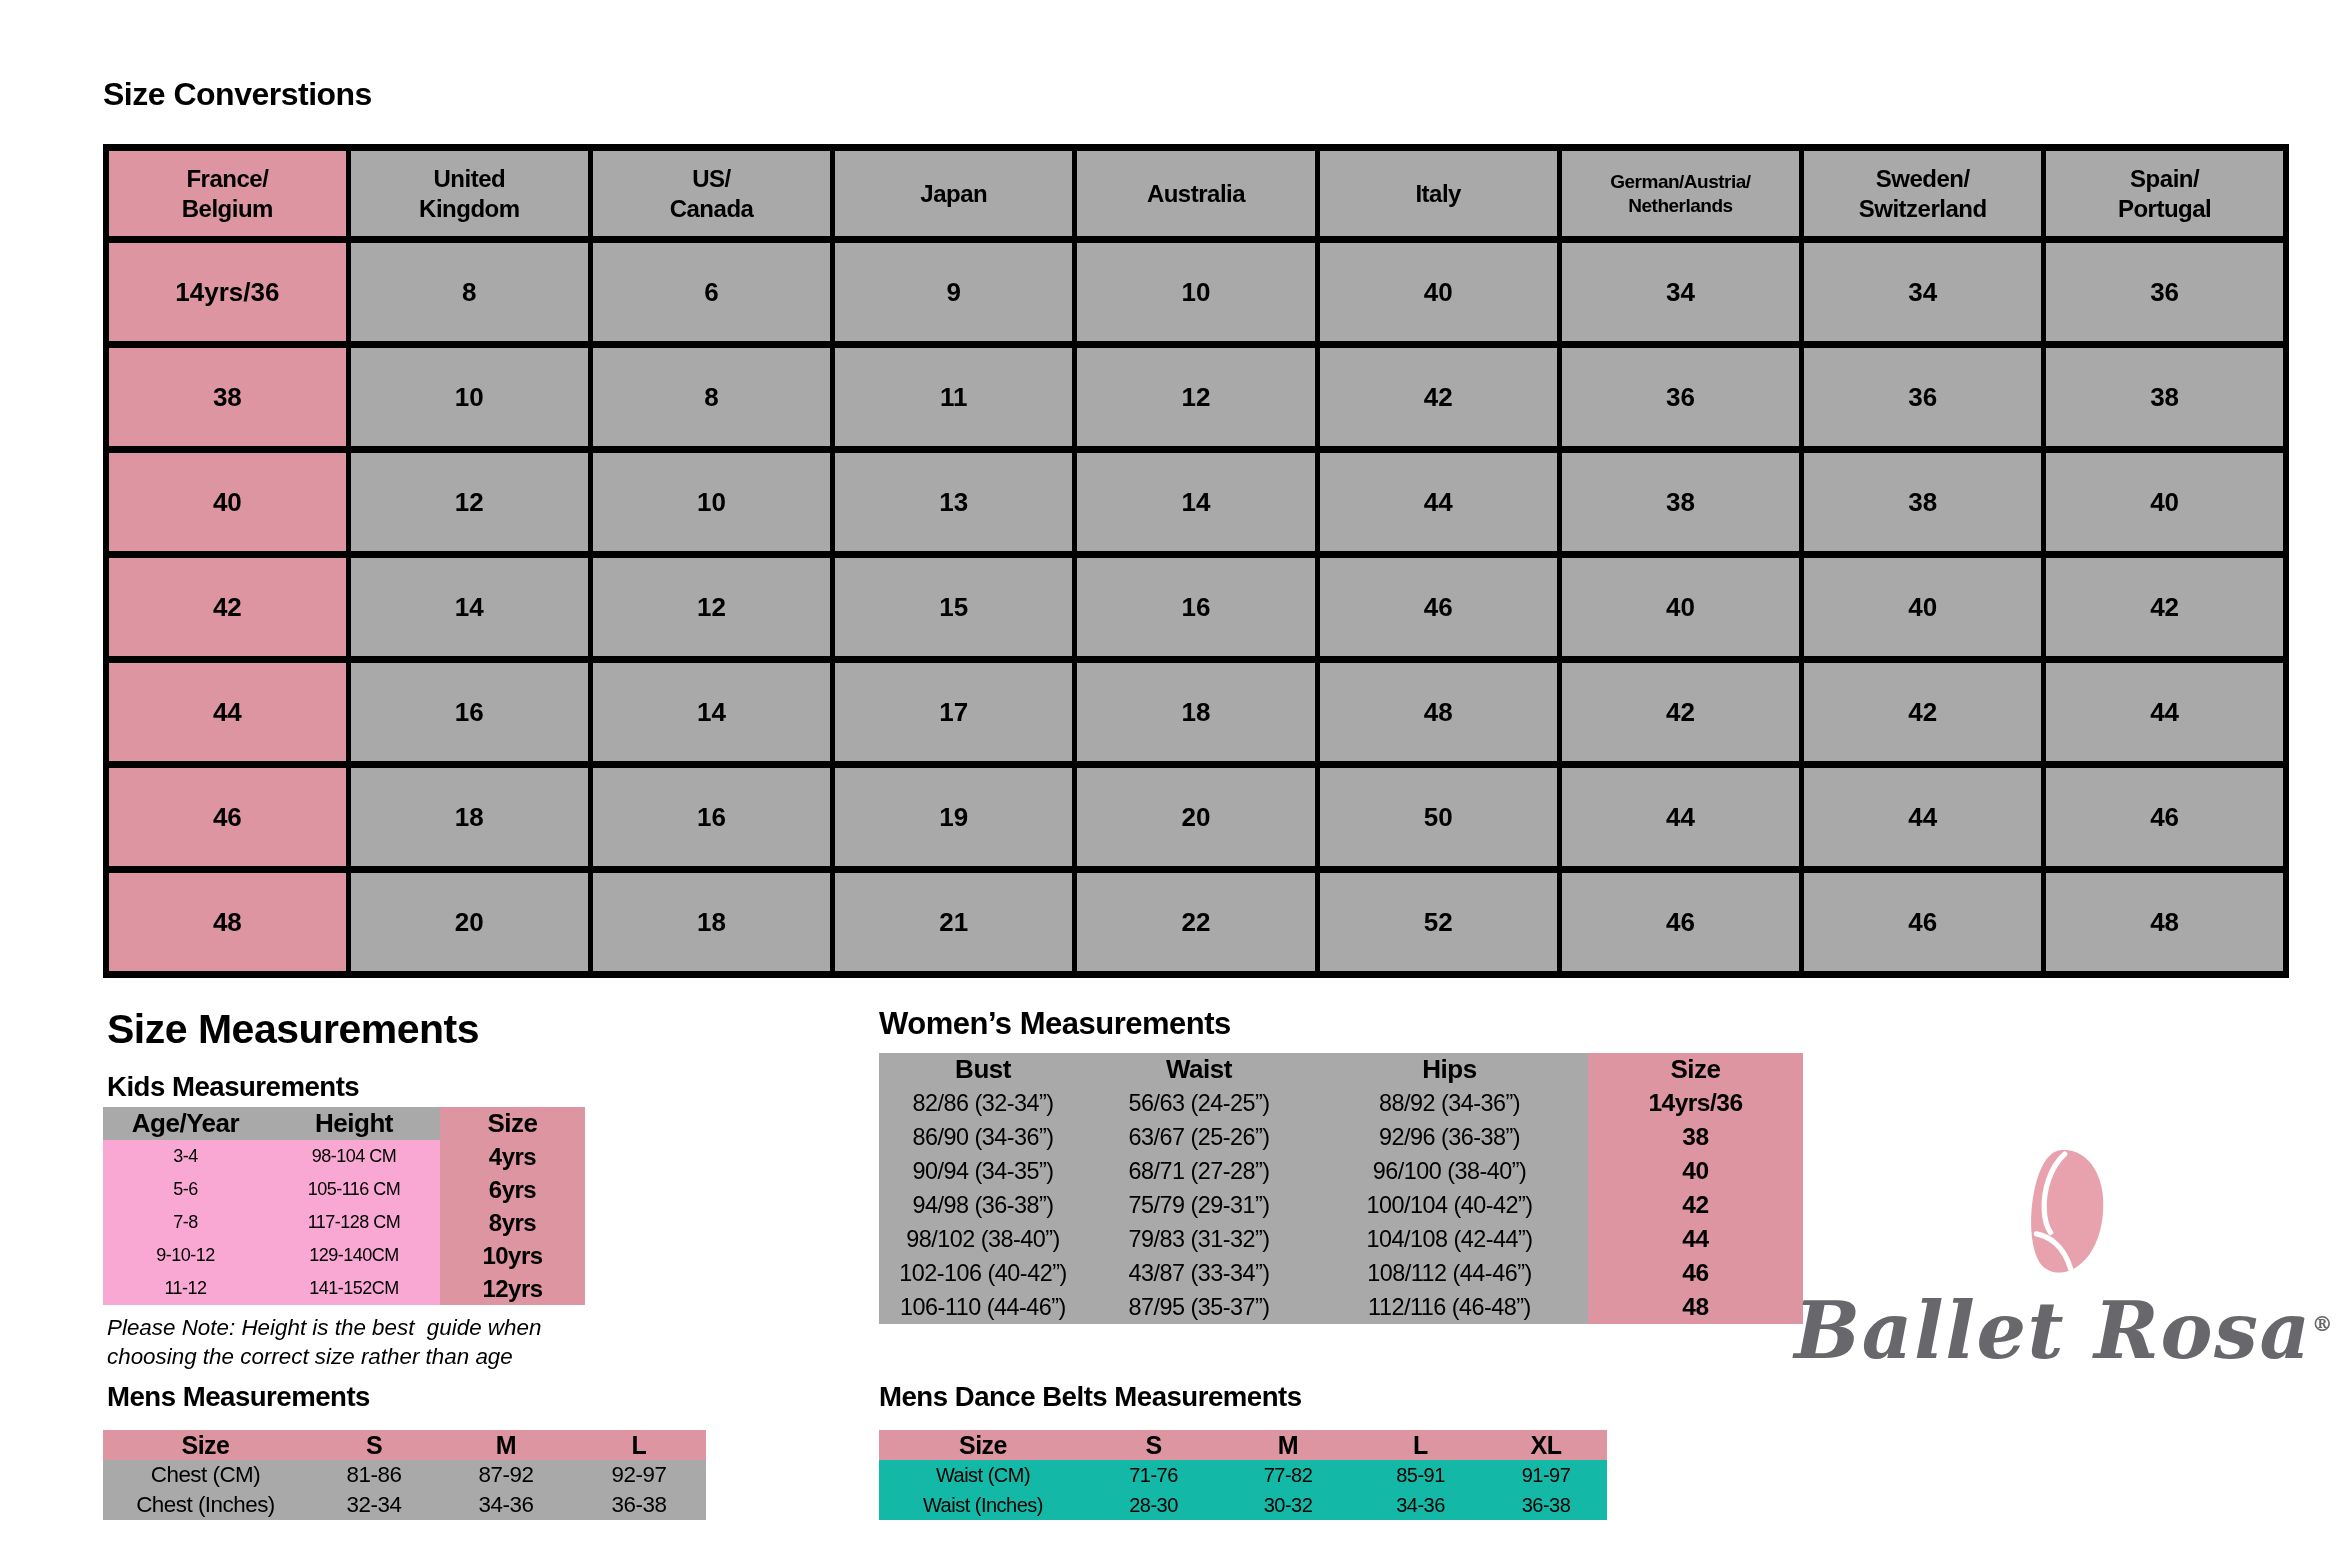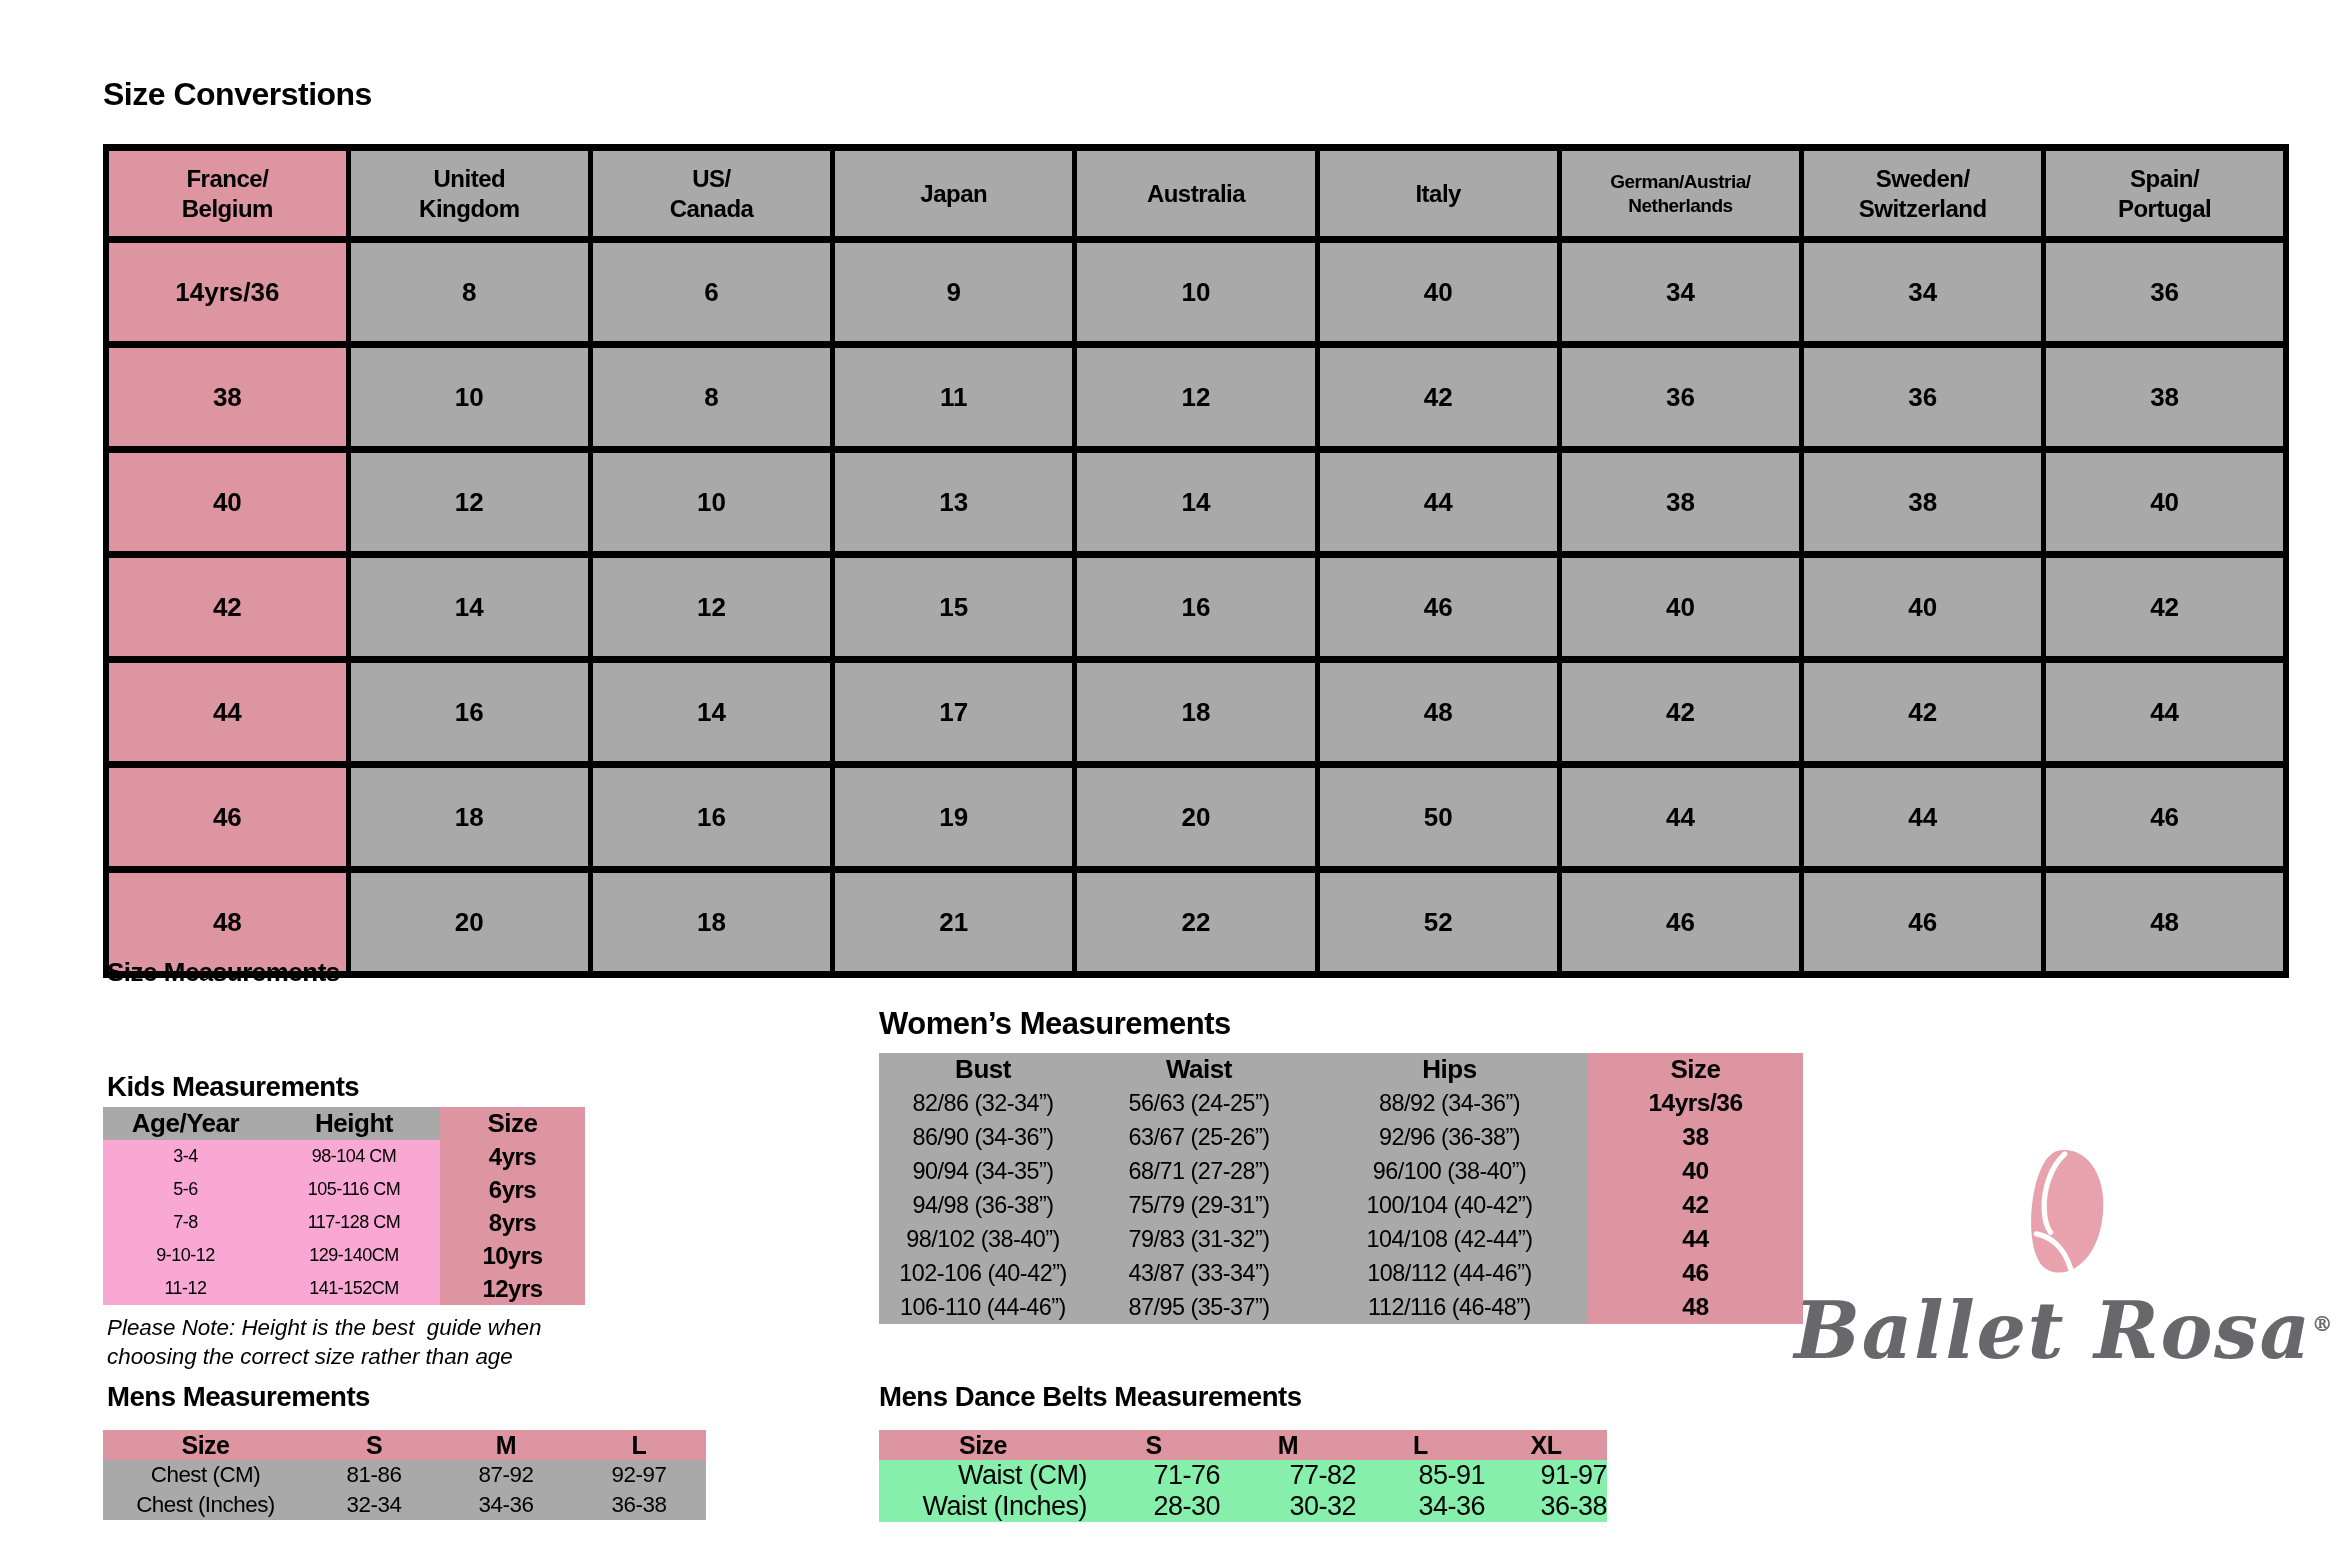--- a/index.html
+++ b/index.html
@@ -5,21 +5,21 @@
 <style>
   html,body { margin:0; padding:0; }
   body {
     width:2342px; height:1561px; background:#ffffff; position:relative;
     font-family:"Liberation Sans", sans-serif; color:#000;
   }
   .abs { position:absolute; margin:8px; }
 
   
   #main-title       { left:95px;  top:68px;  font-size:32px;  font-weight:bold; letter-spacing:-0.5px; }
-  #size-meas-title  { left:99px;  top:949px; font-size:26px;  font-weight:bold; letter-spacing:-0.5px; }
+  #size-meas-title  { left:99px;  top:998px; font-size:41px;  font-weight:bold; letter-spacing:-0.5px; }
   #womens-title     { left:871px; top:998px; font-size:31px;  font-weight:bold; letter-spacing:-0.5px; }
   #kids-title       { left:99px;  top:1063px; font-size:27.6px;  font-weight:bold; letter-spacing:-0.5px; }
   #mens-title       { left:99px;  top:1373px; font-size:27.6px;  font-weight:bold; letter-spacing:-0.5px; }
   #belts-title      { left:871px; top:1373px; font-size:27.6px;  font-weight:bold; letter-spacing:-0.5px; }
   #note             { left:99px;  top:1305px; font-size:22.4px;  font-style:italic; line-height:1.30;
                       white-space:pre-wrap; width:625px; }
 
   
   #conv-table { left:95px; top:136px; }
   .conv { border-collapse:collapse; table-layout:fixed; width:2186px; border:6.2px solid #000; }
@@ -61,21 +61,21 @@
   #mens-table { left:95px; top:1422px; }
   .mens tr { height:30px; }
   .mens th { background:#dc95a1; font-size:25px; font-weight:bold; }
   .mens td { background:#a9a9a9; font-size:22.4px; font-weight:normal; }
   .mens th:nth-child(1){width:205px;} .mens th:nth-child(2){width:132px;}
   .mens th:nth-child(3){width:132px;} .mens th:nth-child(4){width:134px;}
 
   #belts-table { left:871px; top:1422px; }
   .belts tr { height:30px; }
   .belts th { background:#dc95a1; font-size:25px; font-weight:bold; }
-  .belts td { background:#86efac; font-size:27px; font-weight:normal;text-align:right; }
+  .belts td { background:#14b8a6; font-size:20px; font-weight:normal; }
   .belts th:nth-child(1){width:208px;} .belts th:nth-child(2){width:133px;}
   .belts th:nth-child(3){width:136px;} .belts th:nth-child(4){width:129px;}
   .belts th:nth-child(5){width:122px;}
 
   
   #logo { left:1764px; top:1137px; width:583px; text-align:center; color:#68686c; }
   #logo svg { display:block; margin:0 auto; }
   #brand {
     font-family:"DejaVu Serif", serif; font-style:italic; font-weight:bold;
     font-size:78px; line-height:1.05; letter-spacing:1.6px; margin-top:3.1px; white-space:nowrap;

